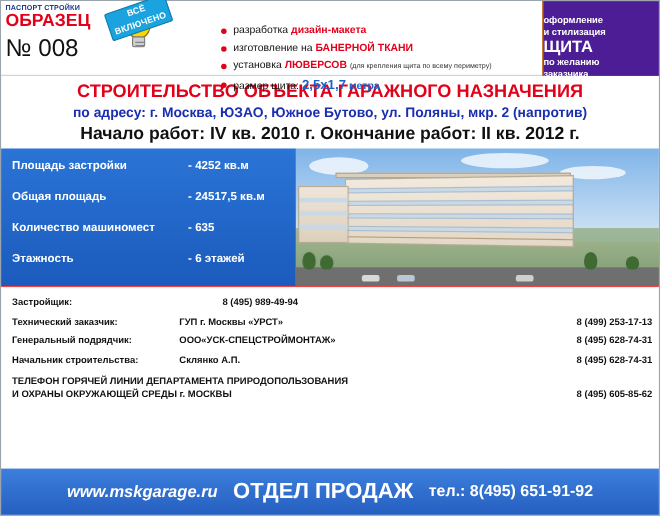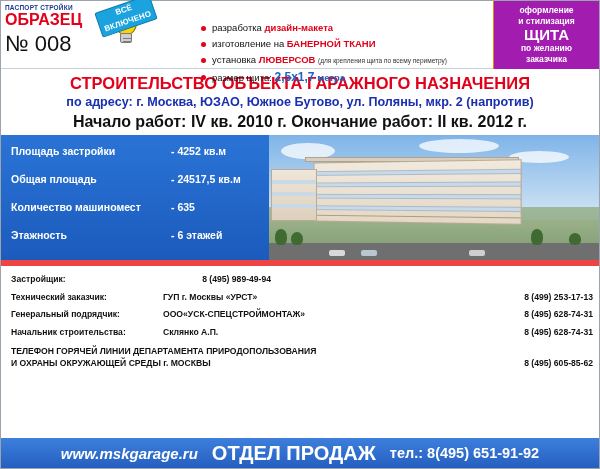--- a/index.html
+++ b/index.html
@@ -86,23 +86,23 @@
     content: ""; position: absolute; left: 0; top: 5px;
     width: 5px; height: 5px; background: #e2001a; border-radius: 50%;
   }
   .red { color: #e2001a; font-weight: bold; }
   .blue { color: #1a63c8; font-weight: bold; }
   .sz { color: #1a63c8; font-weight: bold; font-size: 12px; }
   .small-note { font-size: 6.5px; color: #333; font-weight: normal; }
 
   .top-right {
     position: absolute; right: 0; top: 0; width: 106px; height: 68px;
-    background: #a21caf;
-    color: #ffffff; font-weight: bold; text-align: center;
-    padding-top: 4px;
+    background: #4c1d95;
+    color: #ffffff; font-weight: bold; 
+    padding-top: 12px;
     border-left: 1px solid #e58700;
   }
   .top-right div { font-size: 8.5px; line-height: 10.5px; }
   .top-right .shield { font-size: 15px; line-height: 17px; }
 
   
   .h1 {
     text-align: center; color: #e2001a; font-weight: bold;
     font-size: 16.5px; line-height: 19px; padding: 5px 4px 0 4px;
   }
@@ -177,35 +177,35 @@
     background: #3f6b33; border-radius: 50% 50% 40% 40%;
   }
   .car {
     position: absolute; bottom: 4px; width: 16px; height: 6px;
     background: #d8d8d8; border-radius: 2px;
   }
 
   
   .info {
     position: relative; padding: 8px 6px 0 10px; height: 148px;
-    border-top: 6px solid #ef4444;
+    border-top: 1px solid #ef4444;
   }
   .info-row {
     display: flex; align-items: flex-start;
     font-size: 8.6px; color: #111; line-height: 11.5px;
     margin-bottom: 6px;
   }
   .info-label { width: 152px; flex: 0 0 152px; font-weight: bold; }
   .info-mid { flex: 1 1 auto; font-weight: bold; }
   .info-phone { width: 108px; flex: 0 0 108px; text-align: right; font-weight: bold; }
   .info-sub { font-weight: bold; }
 
   
   .footer {
-    position: absolute; left: 0; right: 0; bottom: 0; height: 30px;
+    position: absolute; left: 0; right: 0; bottom: 0; height: 42px;
     background: #2f6fd0;
     background: linear-gradient(180deg,#3d7fdd 0%, #255fc0 100%);
     display: flex; align-items: center; justify-content: center; gap: 14px;
     color: #ffffff;
     text-align: right;
   }
   .f-site { font-size: 15px; font-weight: bold; font-style: italic; }
   .f-dept { font-size: 20px; font-weight: bold; }
   .f-tel { font-size: 14.5px; font-weight: bold; }
 </style>

